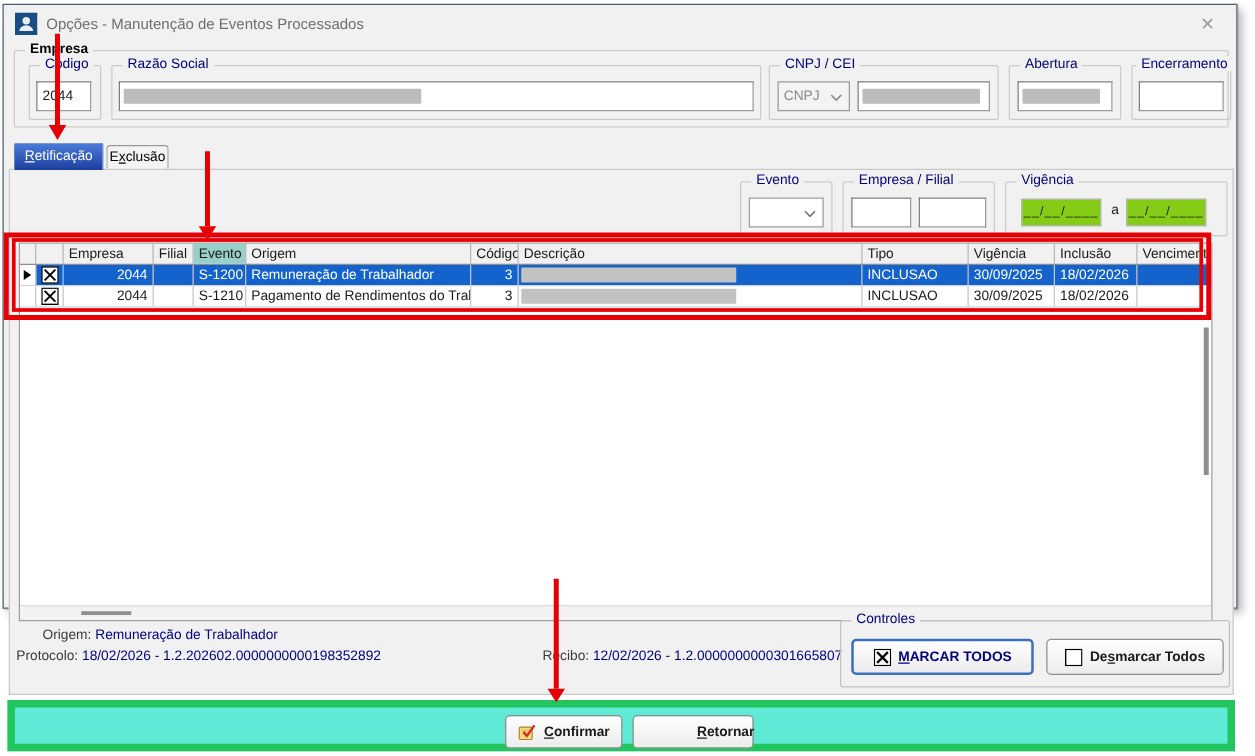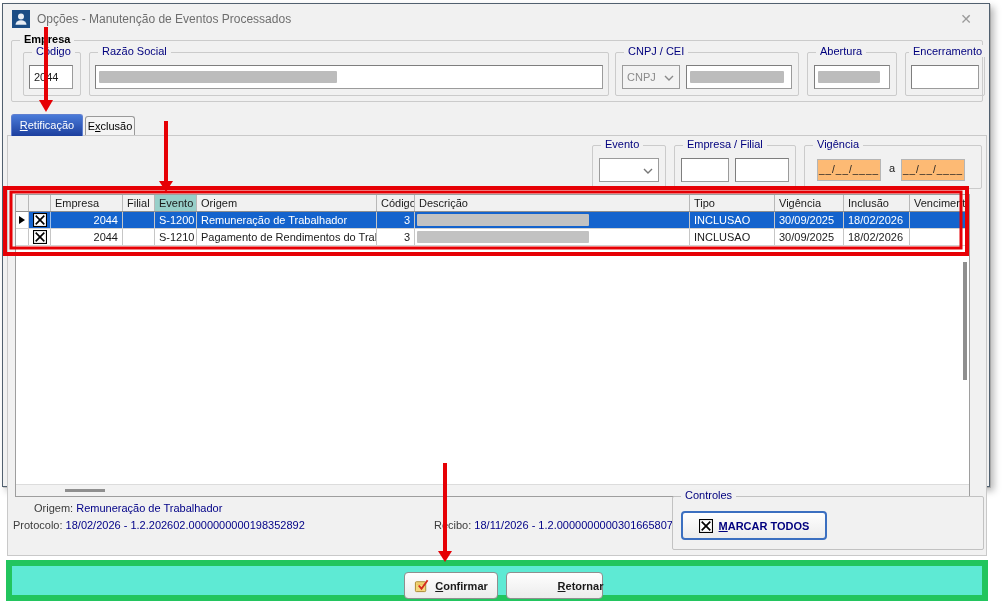--- a/index.html
+++ b/index.html
@@ -17,21 +17,21 @@
   .grp { position:absolute; border:1px solid #cbcbcb; border-radius:2px; background:transparent; }
   .lg { position:absolute; top:-8px; left:8px; background:#f1f1f1; padding:0 4px; color:#00007e; white-space:nowrap; }
   .lg.black { color:#000; font-weight:bold; }
   
   .inp { position:absolute; background:#fff; border:1px solid #9b9b9b;
     border-top-color:#7e7e7e; border-left-color:#7e7e7e; height:24px; line-height:22px; padding:0 4px; overflow:hidden; }
   .bar { position:absolute; background:#bcbcbc; height:12px; border-radius:1px; }
   .selbox { position:absolute; background:#fff; border:1px solid #9b9b9b; height:24px; line-height:22px; padding:0 4px; color:#8a8a8a; }
   .selbox.dis { background:#f3f3f3; }
   .chev { position:absolute; right:5px; top:9px; width:10px; height:6px; }
-  .mask { position:absolute; background:#fdba74; border:1px solid #b5b5b5; height:22px; line-height:20px;
+  .mask { position:absolute; background:#84cc16; border:1px solid #b5b5b5; height:22px; line-height:20px;
     text-align:center; font-size:10px; letter-spacing:1px; color:#222; }
   
   .tabsel { position:absolute; left:8px; top:110px; width:72px; height:22px; z-index:3;
     background:linear-gradient(#4a7bd9,#1c3f9e); border:1px solid #5f7fd0; border-bottom:none;
     border-radius:3px 3px 0 0; color:#fff; text-align:center; line-height:21px; }
   .tabnorm { position:absolute; left:82px; top:112px; width:50px; height:20px; z-index:1;
     background:#f4f4f4; border:1px solid #9a9a9a; border-bottom:none;
     border-radius:3px 3px 0 0; color:#000; text-align:center; line-height:19px; }
   .page { position:absolute; left:4px; top:131px; width:980px; height:421px;
     background:#f1f1f1; border:1px solid #c9c9c9; z-index:2; }
@@ -228,31 +228,37 @@
     <div class="ftline" style="left:26px; top:366px;">
       <span class="ftlabel">Origem:</span>
       <span class="ftval">Remuneração de Trabalhador</span>
     </div>
     <div class="ftline" style="left:5px; top:383px;">
       <span class="ftlabel">Protocolo:</span>
       <span class="ftval">18/02/2026 - 1.2.202602.0000000000198352892</span>
     </div>
     <div class="ftline" style="left:426px; top:383px;">
       <span class="ftlabel">Recibo:</span>
-      <span class="ftval">18/11/2026 - 1.2.0000000000301665807</span>
+      <span class="ftval">12/02/2026 - 1.2.0000000000301665807</span>
     </div>
 
     <div class="grp" style="left:664px; top:360px; width:312px; height:54px; border-color:#c2c2c2;">
       <span class="lg">Controles</span>
       <div class="btn focus" style="left:8px; top:14px; width:146px; height:29px;">
         <svg class="cbglyph" viewBox="0 0 13 13">
           <rect x="0.5" y="0.5" width="12" height="12" fill="#fff" stroke="#000"></rect>
           <path d="M2.5 2.5 L10.5 10.5 M10.5 2.5 L2.5 10.5" stroke="#000" stroke-width="1.6"></path>
           </svg>
         <span class="navy"><span></span><span class="u">M</span><span>ARCAR TODOS</span></span>
+      </div>
+      <div class="btn" style="left:164px; top:14px; width:142px; height:29px;">
+        <svg class="cbglyph" viewBox="0 0 13 13">
+          <rect x="0.5" y="0.5" width="12" height="12" fill="#fff" stroke="#000"></rect>
+          </svg>
+        <span><span>De</span><span class="u">s</span><span>marcar Todos</span></span>
       </div>
     </div>
 
   </div>
 
   <div class="bbar">
     <div class="btn" style="left:392px; top:6px; width:94px; height:27px;">
       <svg style="width:15px; height:15px;" viewBox="0 0 16 16">
         <rect x="1.5" y="4" width="11" height="10.5" rx="1" fill="#f5d87e" stroke="#a8862d"></rect>
         <rect x="3" y="6" width="8" height="1.3" fill="#e9c45c"></rect>

